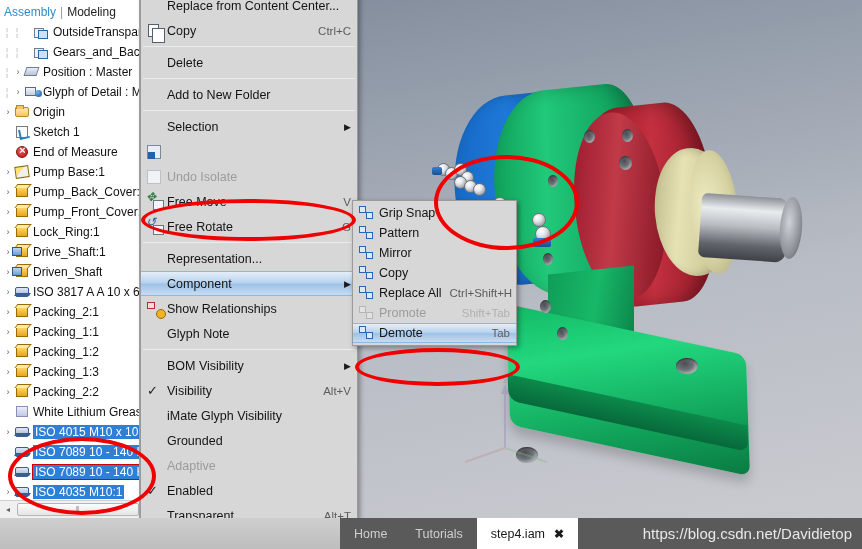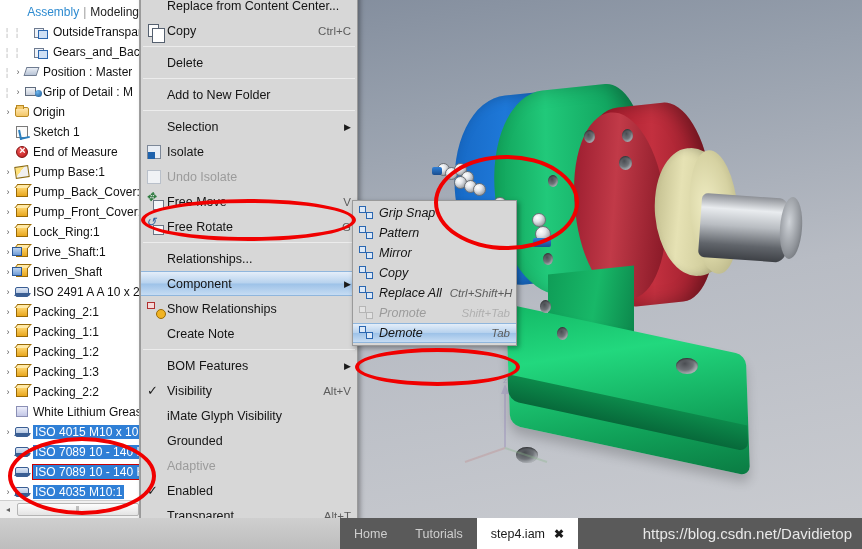--- a/index.html
+++ b/index.html
@@ -127,21 +127,20 @@
     left: 0; top: 0; width: 140px; height: 518px;
     background: #ffffff;
     border-right: 1px solid #a8a8a8;
     overflow: hidden;
   }
   #tree-tabs {
     height: 22px;
     padding: 5px 0 0 4px;
     font-size: 12px;
     white-space: nowrap;
-    text-align: right;
   }
   #tree-tabs .tab-active { color: #2e8bd0; }
   #tree-tabs .tab-sep { color: #9a9a9a; margin: 0 4px; }
   #tree-tabs .tab-plain { color: #222; }
 
   #tree-scroll { position: relative; }
   .tree-row {
     height: 20px;
     display: flex;
     align-items: center;
@@ -326,21 +325,20 @@
   #sub-menu {
     position: absolute;
     left: 352px; top: 200px;
     width: 165px;
     background: #d7d7d7;
     border: 1px solid #9a9a9a;
     box-shadow: 2px 2px 5px rgba(0,0,0,.35);
     font-size: 12.5px;
     color: #141414;
     padding: 2px 0;
-    font-style: italic;
   }
   #sub-menu .mi { height: 20px; }
   .sg{ position:absolute; left:2px; top:2px; width:15px; height:14px; }
   .sg-sq{ position:absolute; width:7px; height:7px; border:1px solid #2a66b0; background:#dce9f8;}
 
   
   #bottom-bar {
     position: absolute;
     left: 0; bottom: 0; width: 862px; height: 31px;
     background: #5a5a5a;
@@ -451,21 +449,21 @@
             <i class="icon-pos"></i>
           </span>
           <span class="lbl">Position : Master</span>
         </div>
         <div class="tree-row">
           <span class="dots">¦</span>
           <span class="tw">›</span>
           <span class="ic">
             <i class="icon-lod"></i>
           </span>
-          <span class="lbl">Grip of Detail : M</span>
+          <span class="lbl">Glyph of Detail : M</span>
         </div>
         <div class="tree-row">
           <span class="tw">›</span>
           <span class="ic">
             <i class="icon-folder"></i>
           </span>
           <span class="lbl">Origin</span>
         </div>
         <div class="tree-row">
           <span class="tw"></span>
@@ -523,21 +521,21 @@
             <i class="icon-box"></i>
             <i class="icon-shaft"></i>
           </span>
           <span class="lbl">Driven_Shaft</span>
         </div>
         <div class="tree-row">
           <span class="tw">›</span>
           <span class="ic">
             <i class="icon-fastener"></i>
           </span>
-          <span class="lbl">ISO 2491 A A  10 x 2</span>
+          <span class="lbl">ISO 3817 A A  10 x 6</span>
         </div>
         <div class="tree-row">
           <span class="tw">›</span>
           <span class="ic">
             <i class="icon-box"></i>
           </span>
           <span class="lbl">Packing_2:1</span>
         </div>
         <div class="tree-row">
           <span class="tw">›</span>
@@ -646,21 +644,20 @@
       <div class="mi-sep"></div>
       <div class="mi">
         <span class="mi-icon"></span>
         <span class="mi-label">Selection</span>
         <span class="mi-arrow">▶</span>
       </div>
       <div class="mi">
         <span class="mi-icon">
           <i class="g-isolate"></i>
         </span>
-        <span class="mi-label">Isolate</span>
       </div>
       <div class="mi disabled">
         <span class="mi-icon">
           <i class="g-undoiso"></i>
         </span>
         <span class="mi-label">Undo Isolate</span>
       </div>
       <div class="mi">
         <span class="mi-icon">
           <i class="g-move"></i>
@@ -671,41 +668,41 @@
       <div class="mi">
         <span class="mi-icon">
           <i class="g-rot"></i>
         </span>
         <span class="mi-label">Free Rotate</span>
         <span class="mi-acc">G</span>
       </div>
       <div class="mi-sep"></div>
       <div class="mi">
         <span class="mi-icon"></span>
-        <span class="mi-label">Relationships...</span>
+        <span class="mi-label">Representation...</span>
       </div>
       <div class="mi hl">
         <span class="mi-icon"></span>
         <span class="mi-label">Component</span>
         <span class="mi-arrow">▶</span>
       </div>
       <div class="mi">
         <span class="mi-icon">
           <i class="g-rel"></i>
         </span>
         <span class="mi-label">Show Relationships</span>
       </div>
       <div class="mi">
         <span class="mi-icon"></span>
-        <span class="mi-label">Create Note</span>
+        <span class="mi-label">Glyph Note</span>
       </div>
       <div class="mi-sep"></div>
       <div class="mi">
         <span class="mi-icon"></span>
-        <span class="mi-label">BOM Features</span>
+        <span class="mi-label">BOM Visibility</span>
         <span class="mi-arrow">▶</span>
       </div>
       <div class="mi">
         <span class="mi-check">✓</span>
         <span class="mi-icon"></span>
         <span class="mi-label">Visibility</span>
         <span class="mi-acc">Alt+V</span>
       </div>
       <div class="mi">
         <span class="mi-icon"></span>

